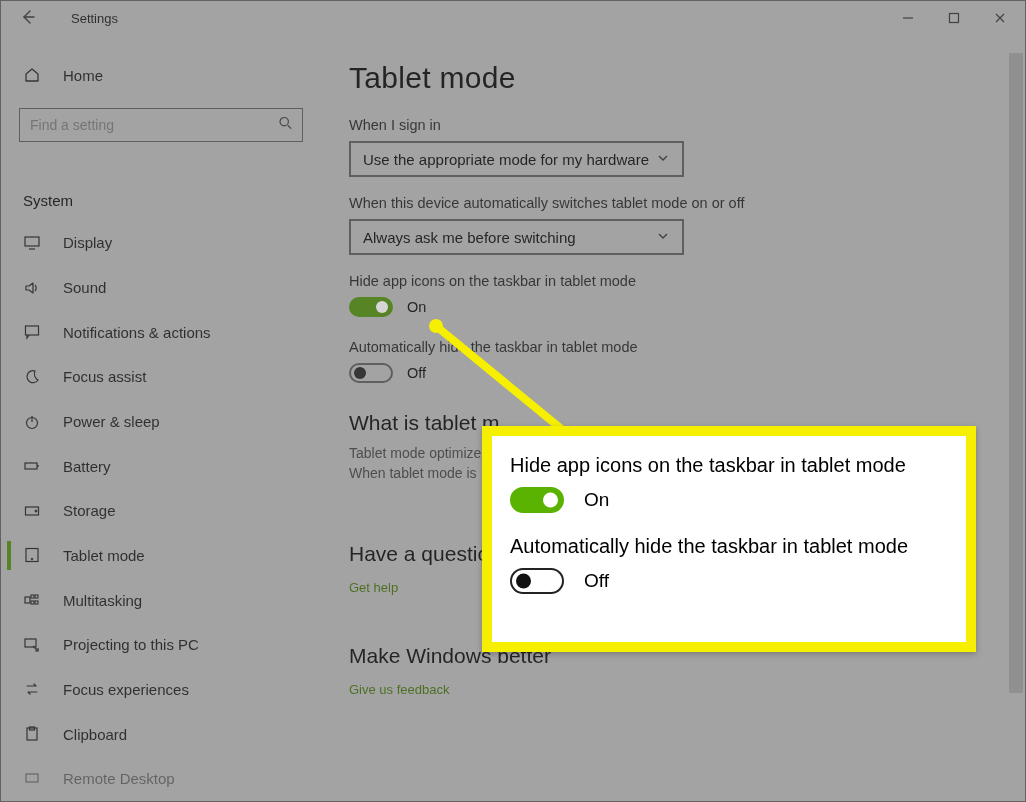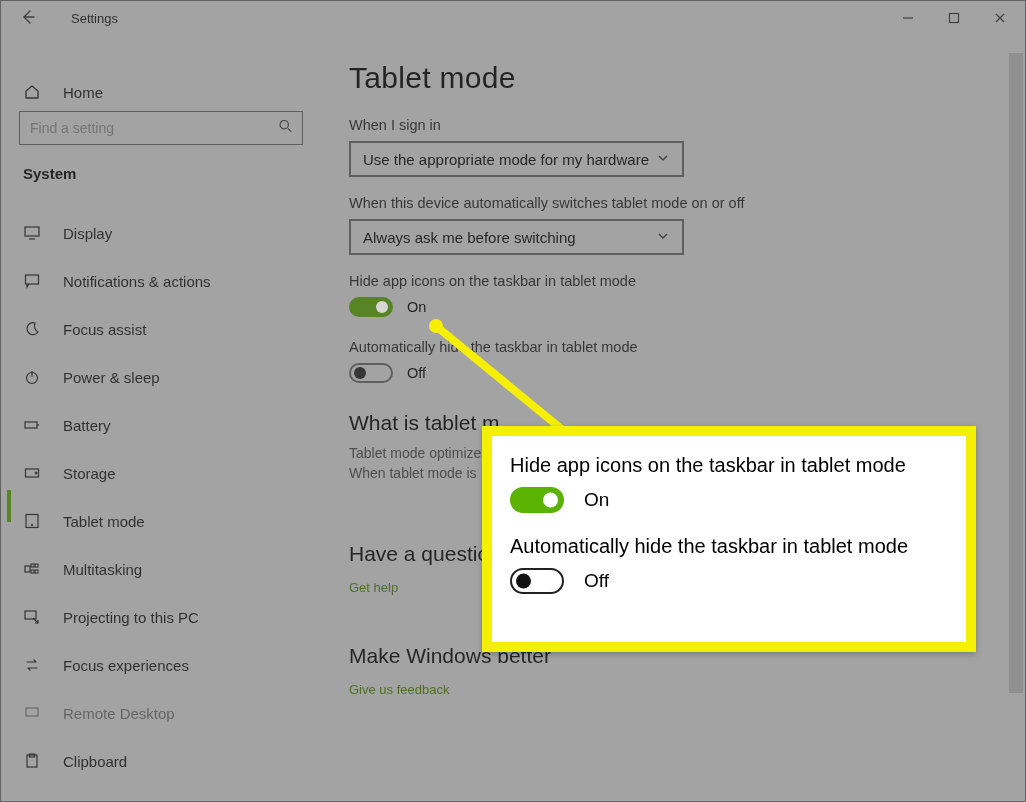--- a/index.html
+++ b/index.html
@@ -10,31 +10,31 @@
     .titlebar .back svg, .titlebar .wbtn svg { stroke: #2b2b2b; }
     .titlebar .title { margin-left: 34px; flex: 1; }
     .titlebar .wbtns { display: flex; gap: 0; }
     .titlebar .wbtn { width: 46px; height: 30px; display: flex; align-items: center; justify-content: center; cursor: pointer; }
     .body { flex: 1; display: flex; min-height: 0; }
     .sidebar { width: 320px; padding: 8px 0 0 0; display: flex; flex-direction: column; }
     .content { flex: 1; padding: 26px 0 0 28px; position: relative; overflow: hidden; }
     .vscroll { position: absolute; right: 2px; top: 0; bottom: 0; width: 14px; background: transparent; }
     .vscroll .thumb { position: absolute; left: 0; right: 0; top: 18px; height: 640px; background: #9b9b9b; border-radius: 0; }
 
-    .home-row, .nav-item { display: flex; align-items: flex-end; height: 48px; padding-left: 22px; gap: 22px; font-size: 15px; color: #111; cursor: pointer; }
+    .home-row, .nav-item { display: flex; align-items: center; height: 48px; padding-left: 22px; gap: 22px; font-size: 15px; color: #111; cursor: pointer; }
     .nav-item.active { position: relative; }
     .nav-item.active::before { content: ""; position: absolute; left: 6px; top: 8px; bottom: 8px; width: 4px; background: #4a8a00; }
     .nav-icon { width: 18px; height: 18px; display: flex; align-items: center; justify-content: center; color: #1a1a1a; }
     .nav-icon svg { stroke: #1a1a1a; }
     .home-row { margin-top: 10px; }
     .search-wrap { margin: 10px 18px 16px 18px; }
     .search { width: 100%; height: 34px; border: 1px solid #555; background: #b6b6b6; padding: 0 34px 0 10px; font-size: 14px; color: #333; outline: none; }
     .search-wrap { position: relative; }
     .search-icon { position: absolute; right: 10px; top: 50%; transform: translateY(-50%); }
-    .section-label { padding: 4px 0 12px 22px; font-weight: 700; font-size: 15px; }
+    .section-label { padding: 4px 0 12px 22px; font-weight: 400; font-size: 15px; margin-top: 30px; }
 
     h1.page-title { font-weight: 400; font-size: 30px; letter-spacing: .3px; margin-bottom: 22px; }
     .field-label { font-size: 14.5px; margin: 6px 0 8px 0; color: #1a1a1a; }
     .select { width: 335px; height: 36px; border: 2px solid #555; display: flex; align-items: center; justify-content: space-between; padding: 0 12px; font-size: 15px; cursor: pointer; margin-bottom: 18px; }
     .select .chev svg { stroke: #2b2b2b; }
     .toggle-row { display: flex; align-items: center; gap: 14px; margin: 4px 0 22px 0; }
     .toggle { width: 44px; height: 20px; border-radius: 10px; position: relative; cursor: pointer; border: 2px solid #555; }
     .toggle.on { background: #4a8a00; border-color: #4a8a00; }
     .toggle.off { background: transparent; }
     .toggle .knob { position: absolute; top: 50%; width: 12px; height: 12px; border-radius: 50%; transform: translateY(-50%); }
@@ -121,20 +121,29 @@
             <svg width="18" height="18" viewBox="0 0 18 18" fill="none">
               <rect x="2" y="3" width="14" height="9" stroke-width="1.2"></rect>
               <path d="M6 15h6" stroke-width="1.2"></path>
             </svg>
           </span>
           <span>Display</span>
         </div>
       <div class="nav-item">
           <span class="nav-icon">
             <svg width="18" height="18" viewBox="0 0 18 18" fill="none">
+              <path d="M3 7v4h3l4 3V4L6 7H3z" stroke-width="1.2" stroke-linejoin="round"></path>
+              <path d="M12 6c1.5 1.5 1.5 4.5 0 6" stroke-width="1.2"></path>
+            </svg>
+          </span>
+          <span>Sound</span>
+        </div>
+      <div class="nav-item">
+          <span class="nav-icon">
+            <svg width="18" height="18" viewBox="0 0 18 18" fill="none">
               <rect x="2.5" y="3" width="13" height="9" stroke-width="1.2"></rect>
               <path d="M6 12l-2 3v-3" stroke-width="1.2"></path>
             </svg>
           </span>
           <span>Notifications &amp; actions</span>
         </div>
       <div class="nav-item">
           <span class="nav-icon">
             <svg width="18" height="18" viewBox="0 0 18 18" fill="none">
               <path d="M12 3a6 6 0 1 0 3 9 7 7 0 0 1-3-9z" stroke-width="1.2"></path>
@@ -201,36 +210,36 @@
           <span>Projecting to this PC</span>
         </div>
       <div class="nav-item">
           <span class="nav-icon">
             <svg width="18" height="18" viewBox="0 0 18 18" fill="none">
               <path d="M4 6h9l-2-2M14 12H5l2 2" stroke-width="1.2" stroke-linecap="round" stroke-linejoin="round"></path>
             </svg>
           </span>
           <span>Focus experiences</span>
         </div>
-      <div class="nav-item" style="opacity:.55">
-          <span class="nav-icon">
-            <svg width="18" height="18" viewBox="0 0 18 18" fill="none">
-              <rect x="3" y="4" width="12" height="8" stroke-width="1.2"></rect>
-            </svg>
-          </span>
-          <span>Remote Desktop</span>
-        </div>
       <div class="nav-item">
           <span class="nav-icon">
             <svg width="18" height="18" viewBox="0 0 18 18" fill="none">
               <rect x="4" y="3" width="10" height="12" stroke-width="1.2"></rect>
               <rect x="6.5" y="2" width="5" height="3" stroke-width="1.2"></rect>
             </svg>
           </span>
           <span>Clipboard</span>
+        </div>
+      <div class="nav-item" style="opacity:.55">
+          <span class="nav-icon">
+            <svg width="18" height="18" viewBox="0 0 18 18" fill="none">
+              <rect x="3" y="4" width="12" height="8" stroke-width="1.2"></rect>
+            </svg>
+          </span>
+          <span>Remote Desktop</span>
         </div>
 
     </div>
 
     <div class="content">
       <h1 class="page-title">Tablet mode</h1>
 
       <div class="field-label">When I sign in</div>
       <div class="select">
         <span>Use the appropriate mode for my hardware</span>

